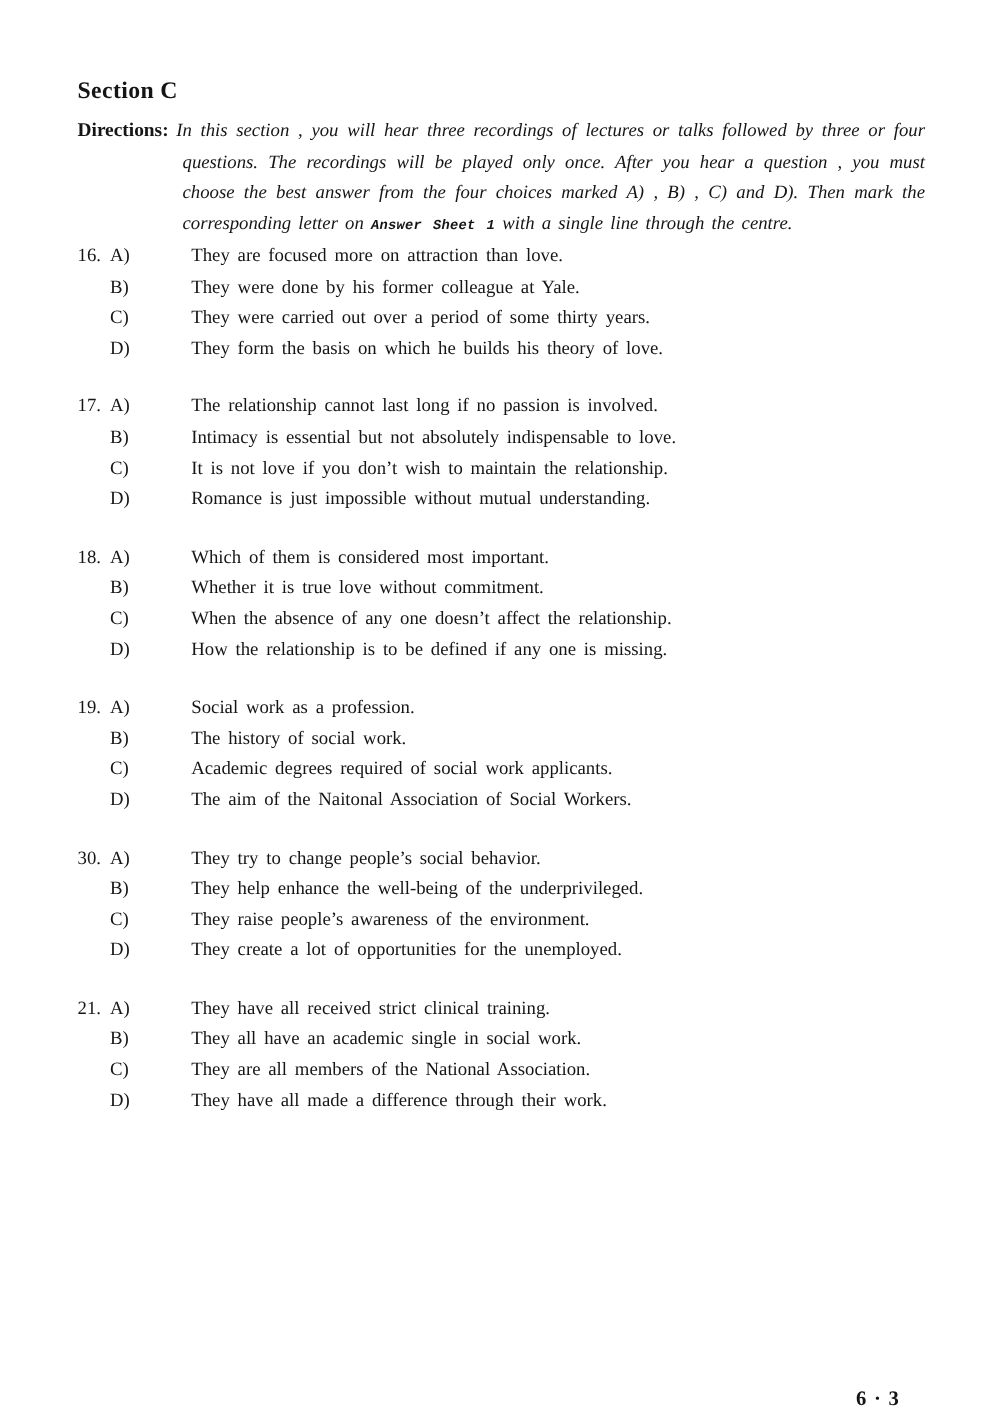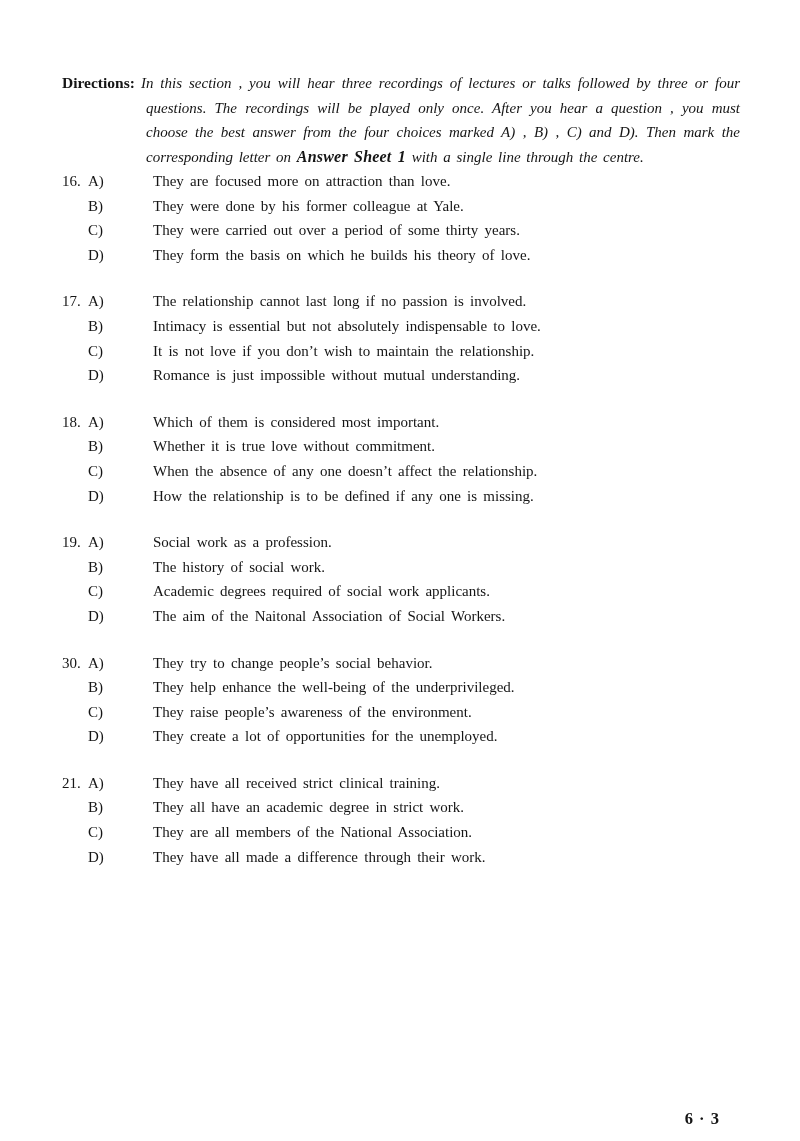--- a/index.html
+++ b/index.html
@@ -32,23 +32,23 @@
     line-height: 24.5px;
     word-spacing: 2px;
   }
   .dir-label {
     font-style: normal;
     font-weight: bold;
     font-size: 15.5px;
     padding-right: 6px;
   }
   .answer-sheet {
-    font-family: Liberation Serif, serif;
-    font-weight: bold;
-    font-size: 16px;
+    font-family: Liberation Mono, monospace;
+    font-weight: bold;
+    font-size: 11px;
     letter-spacing: 0.2px;
   }
   .group-heading {
     font-weight: bold;
     font-size: 15.5px;
     line-height: 20px;
     margin: 30px 0 24px 0;
     word-spacing: 2px;
   }
   .question {
@@ -70,20 +70,21 @@
     font-weight: bold;
     font-size: 16.5px;
     letter-spacing: 1px;
   }
 </style>
 </head>
 <body>
 
 <div class="page">
 
+  <div class="section-title">Section C</div>
 
   <p class="directions">
     <span class="dir-label">Directions:</span><span>In this section , you will hear three recordings of lectures or talks followed by three or four questions. The recordings will be played only once. After you hear a question , you must choose the best answer from the four choices marked A) , B) , C) and D). Then mark the corresponding letter on </span><span class="answer-sheet">Answer Sheet 1</span><span> with a single line through the centre.</span>
   </p>
 
   <div id="groups">
       <section class="qgroup">
         <div class="question">
           <div class="opt-row">
             <span class="qnum">16.</span>
@@ -198,21 +199,21 @@
         </div>
         <div class="question">
           <div class="opt-row">
             <span class="qnum">21.</span>
             <span class="optlabel">A)</span>
             <span class="opttext">They have all received strict clinical training.</span>
           </div>
           <div class="opt-row">
             <span class="qnum"></span>
             <span class="optlabel">B)</span>
-            <span class="opttext">They all have an academic degree in strict work.</span>
+            <span class="opttext">They all have an academic single in social work.</span>
           </div>
           <div class="opt-row">
             <span class="qnum"></span>
             <span class="optlabel">C)</span>
             <span class="opttext">They are all members of the National Association.</span>
           </div>
           <div class="opt-row">
             <span class="qnum"></span>
             <span class="optlabel">D)</span>
             <span class="opttext">They have all made a difference through their work.</span>

